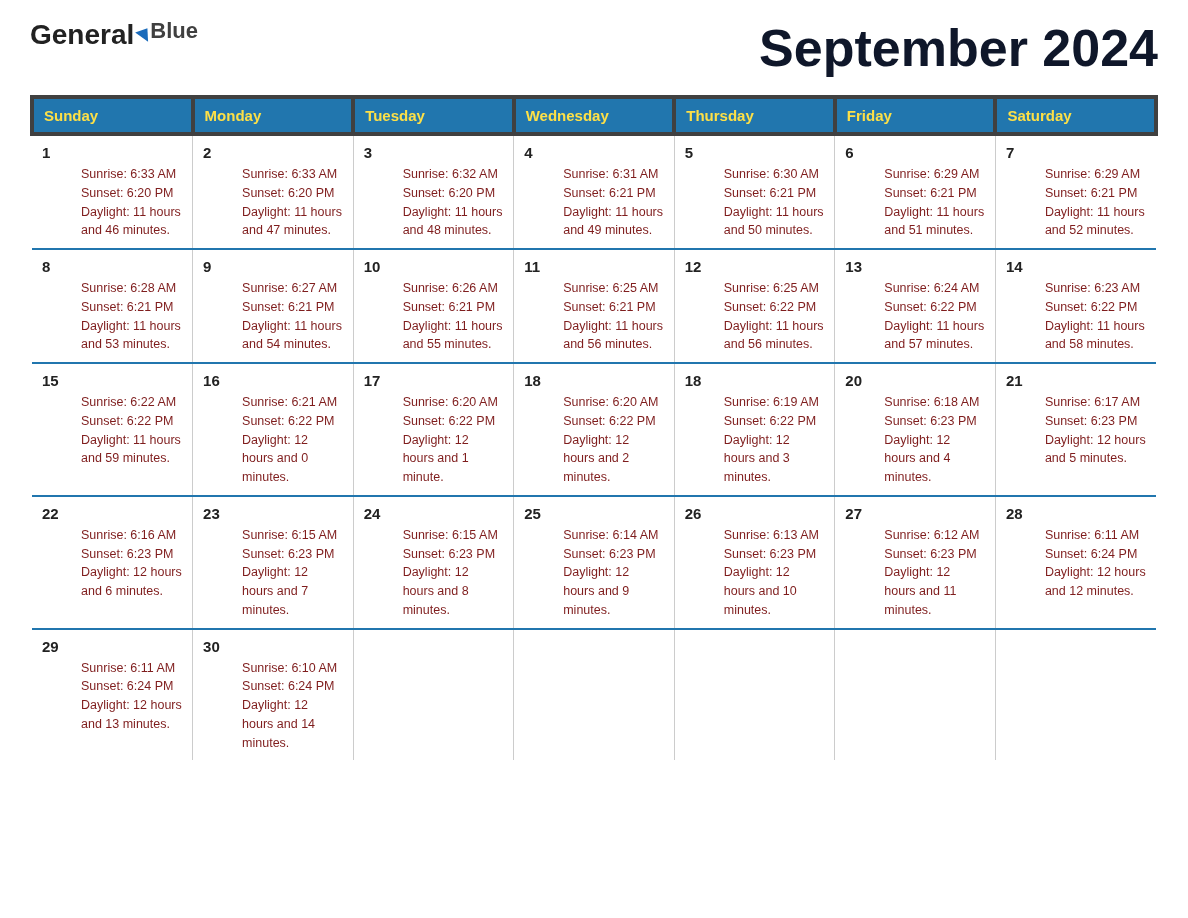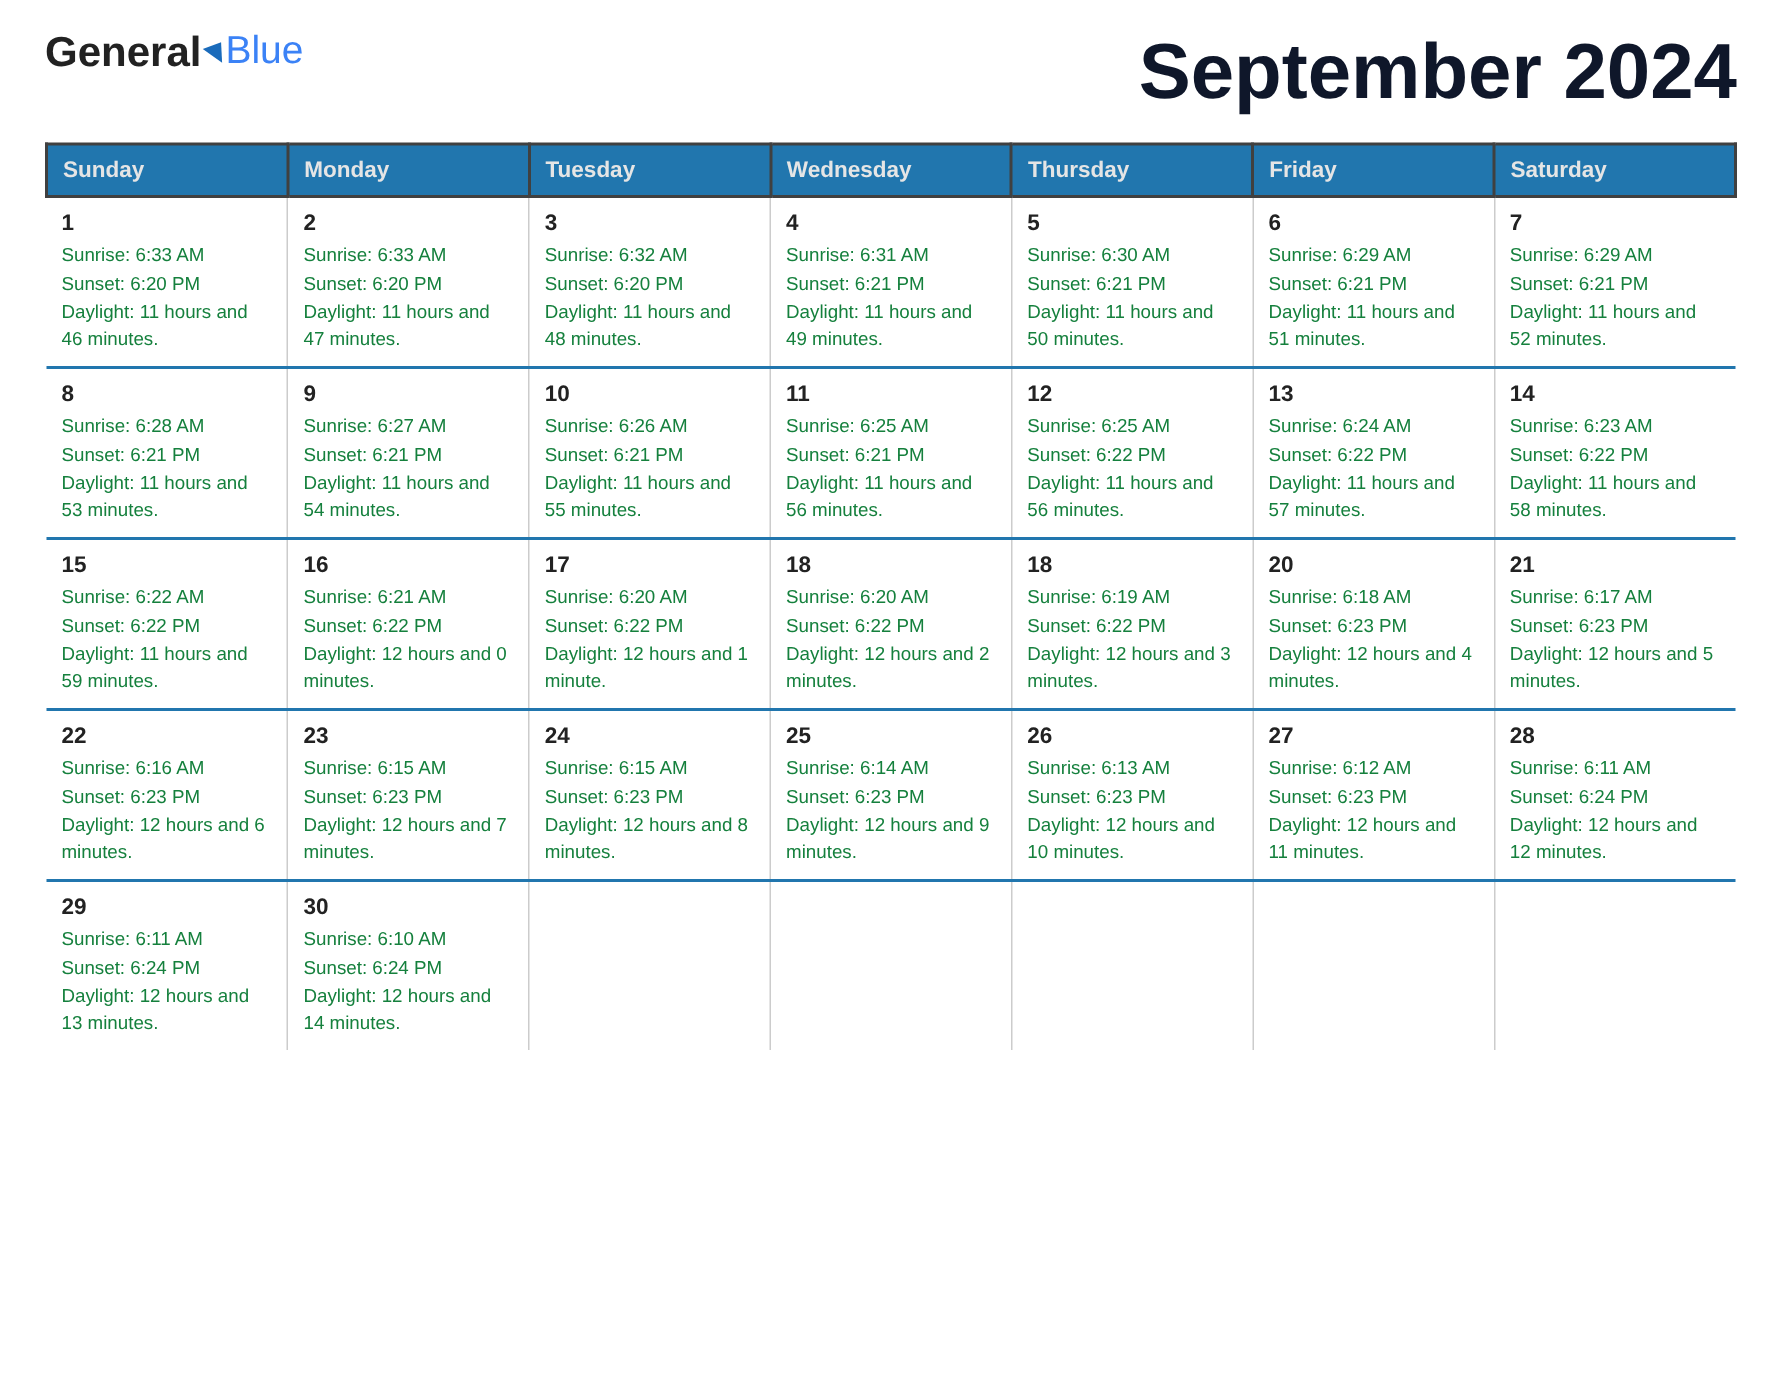--- a/index.html
+++ b/index.html
@@ -20,23 +20,23 @@
       align-items: flex-start;
     }
     .logo-top {
       font-size: 28px;
       font-weight: bold;
       color: #222;
       line-height: 1.1;
     }
     .logo-top span.general { color: #222; }
     .logo-bottom {
-      font-size: 26px;
-      font-weight: normal;
-      color: #3b82f6;
+      font-size: 22px;
+      font-weight: bold;
+      color: #404040;
       margin-top: -2px;
     }
     .title-block {
       text-align: right;
     }
     .title-block h1 {
       font-size: 52px;
       font-weight: bold;
       color: #0f172a;
       line-height: 1.1;
@@ -48,26 +48,26 @@
       color: #222;
     }
     .calendar {
       width: 100%;
       border-collapse: collapse;
     }
     .calendar thead tr {
       background-color: #2176ae;
     }
     .calendar thead th {
-      color: #e5e5e5;
+      color: #fde047;
       font-size: 15px;
       font-weight: bold;
       padding: 8px 10px;
       text-align: left;
-      border: 2px solid #404040;
+      border: 4px solid #404040;
     }
     .calendar tbody tr {
       border-top: 2px solid #2176ae;
     }
     .calendar tbody td {
       vertical-align: top;
       padding: 8px 10px;
       font-size: 13px;
       color: #222;
       border-right: 1px solid #ccc;
@@ -78,21 +78,22 @@
       border-right: none;
     }
     .day-num {
       font-size: 15px;
       font-weight: bold;
       margin-bottom: 4px;
     }
     .day-info {
       font-size: 12.5px;
       line-height: 1.5;
-      color: #15803d;
+      color: #7f1d1d;
+      margin-left: 39px;
     }
     .empty-cell {
       background: #fff;
     }
   </style>
 </head>
 <body>
 
 <div class="header">
   <div class="logo">

